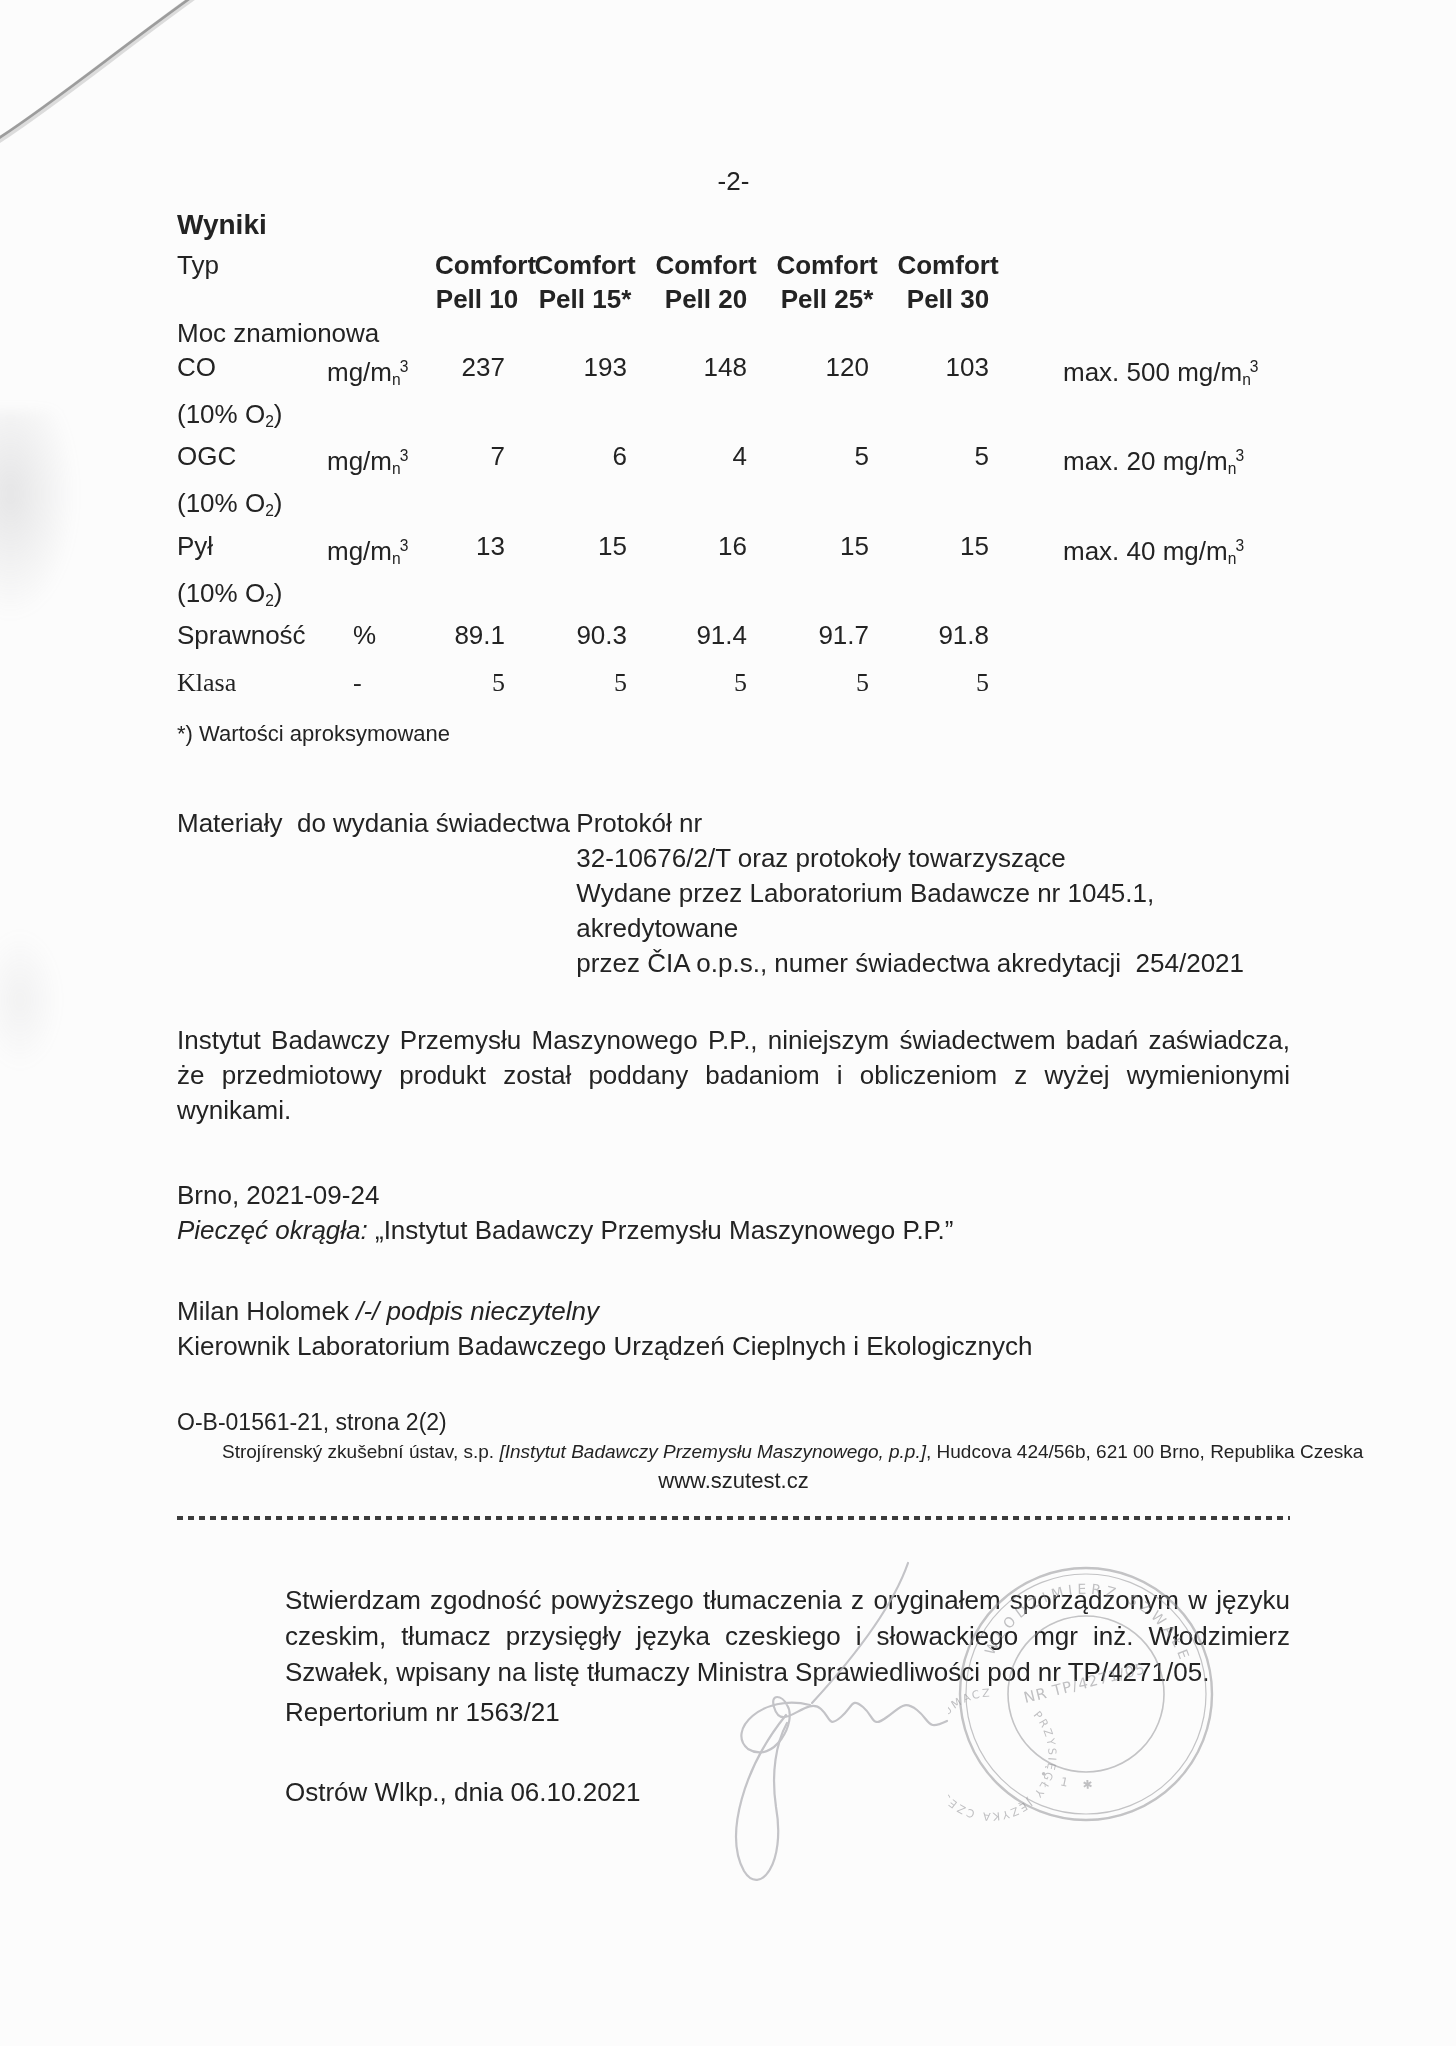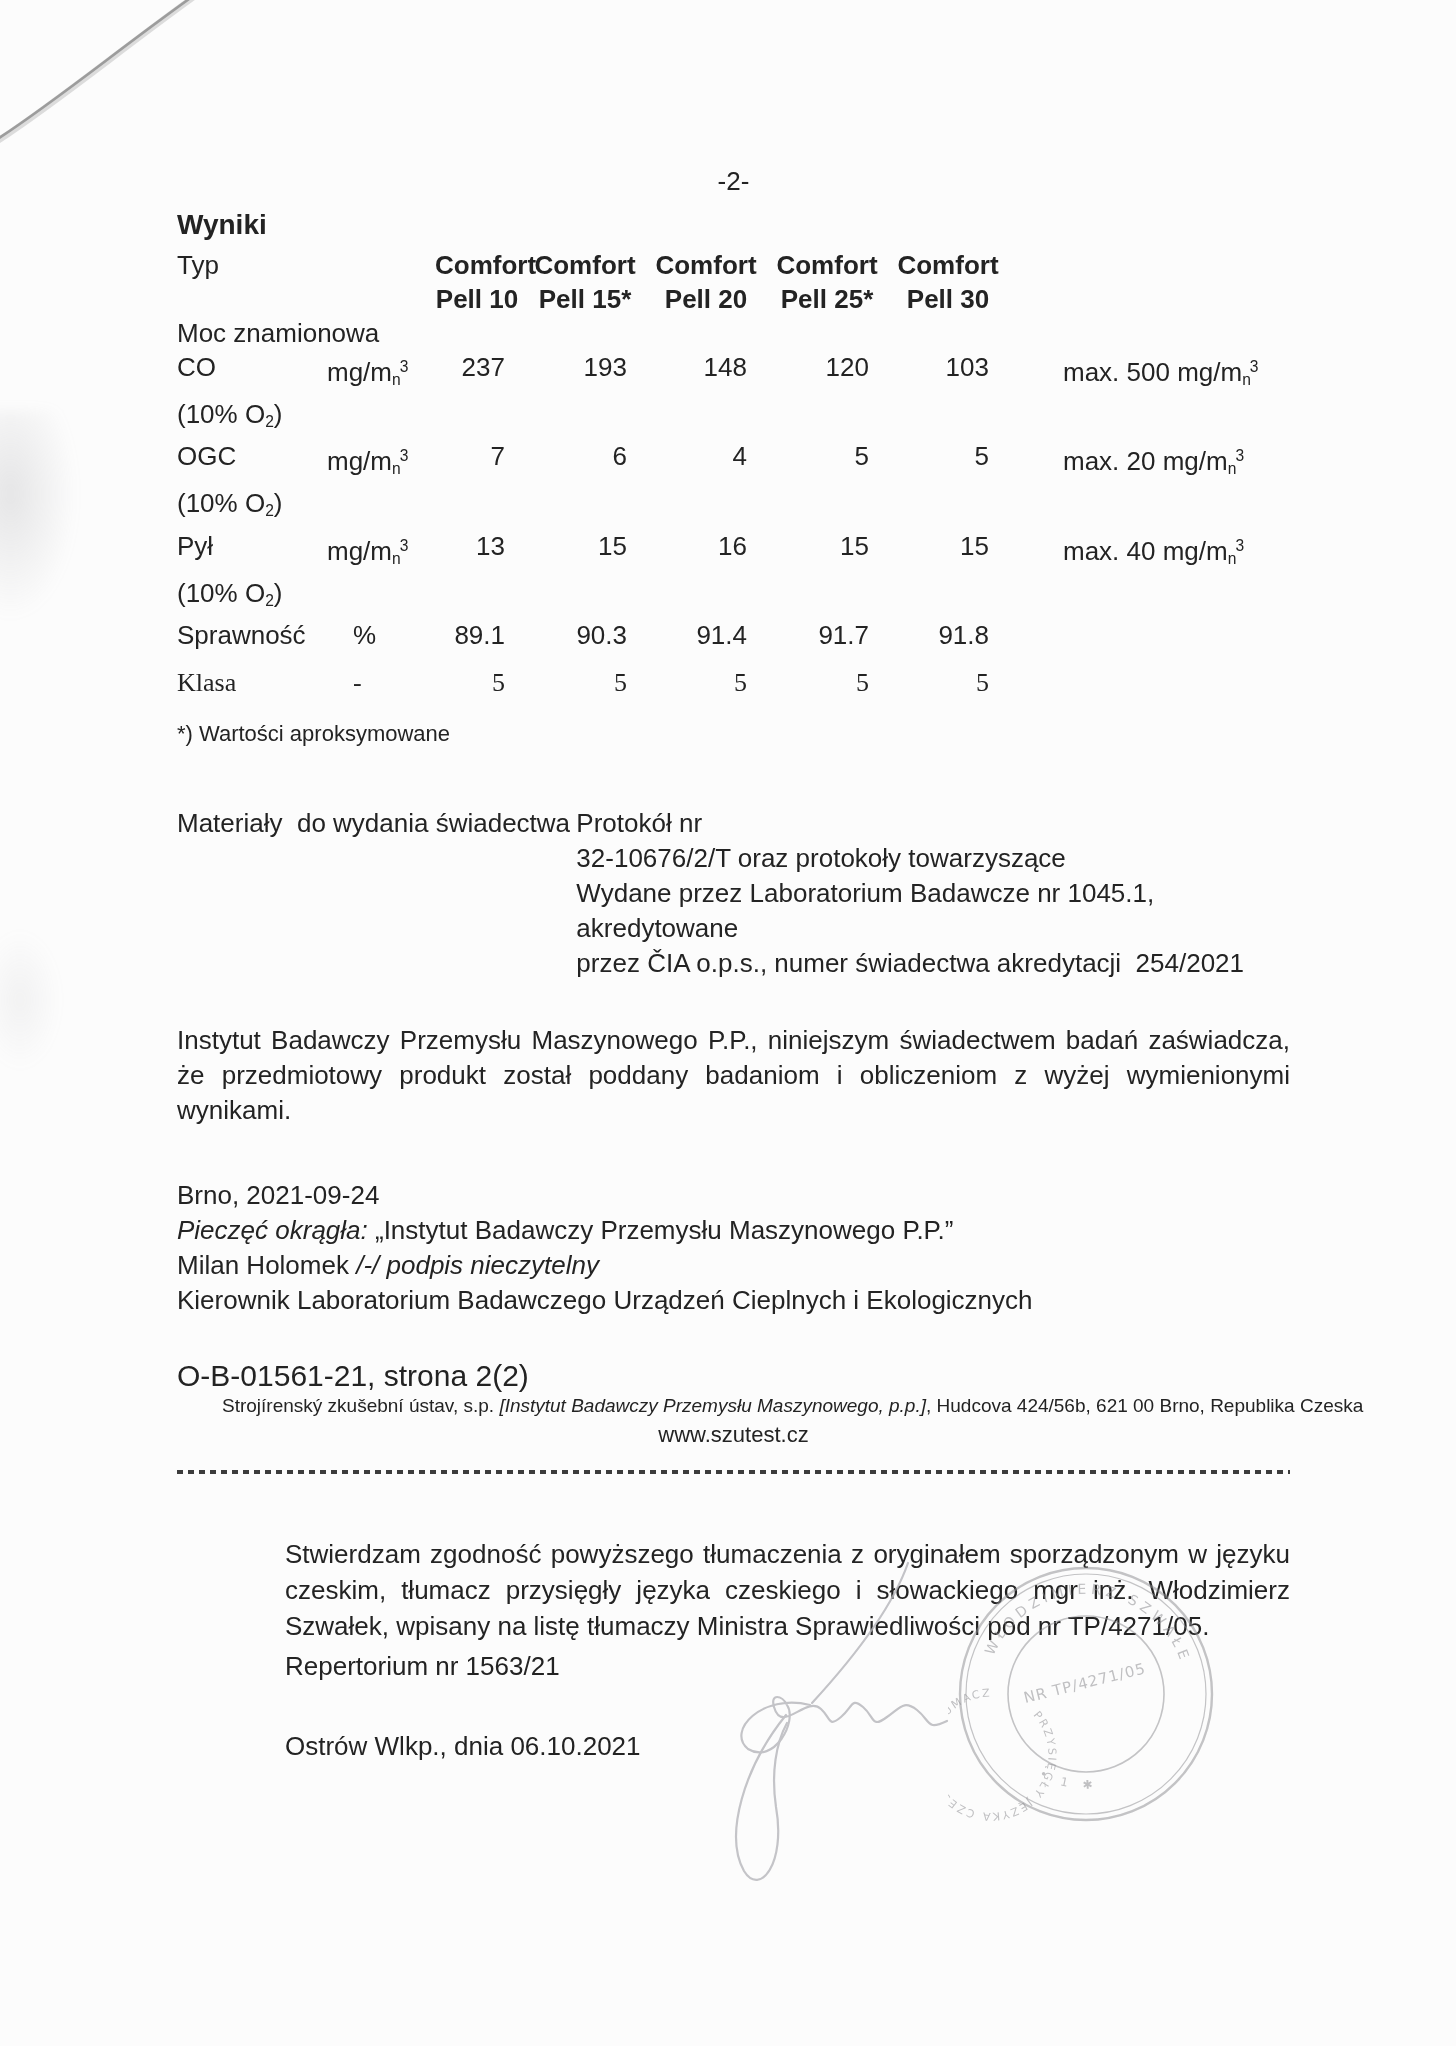--- a/index.html
+++ b/index.html
@@ -28,25 +28,25 @@
   sup { font-size:0.60em; vertical-align:0.55em; margin-left:-1px; }
 
   .materials { display:flex; margin-top:60px; line-height:35px; }
   .materials .mlabel { width:418px; white-space:pre-wrap; }
   .materials .mvalue div { white-space:pre-wrap; }
 
   .statement { margin-top:42px; text-align:justify; line-height:35px; }
 
   .line-brno { margin-top:50px; line-height:35px; }
   .line-seal { line-height:35px; }
-  .line-signer { line-height:35px; }
+  .line-signer { margin-top:46px; line-height:35px; }
   .line-title { line-height:35px; }
   .it { font-style:italic; }
 
-  .doc-ref { margin-top:44px; font-size:30px; line-height:28px; }
+  .doc-ref { margin-top:44px; font-size:23px; line-height:28px; }
   .org-line { margin-top:4px; font-size:19px; line-height:24px; padding-left:45px; white-space:nowrap; }
   .website { text-align:center; font-size:22px; line-height:26px; margin-top:4px; }
   .dashes { margin-top:22px; height:4px;
     background:repeating-linear-gradient(90deg,#3c3c3c 0 6px, transparent 6px 11px); }
 
   .translator { margin:62px 0 0 108px; text-align:justify; line-height:36px; }
   .repertorium { margin:4px 0 0 108px; line-height:36px; }
   .place-date { margin:44px 0 0 108px; line-height:36px; }
 
   .crease { position:absolute; left:0; top:0; }

